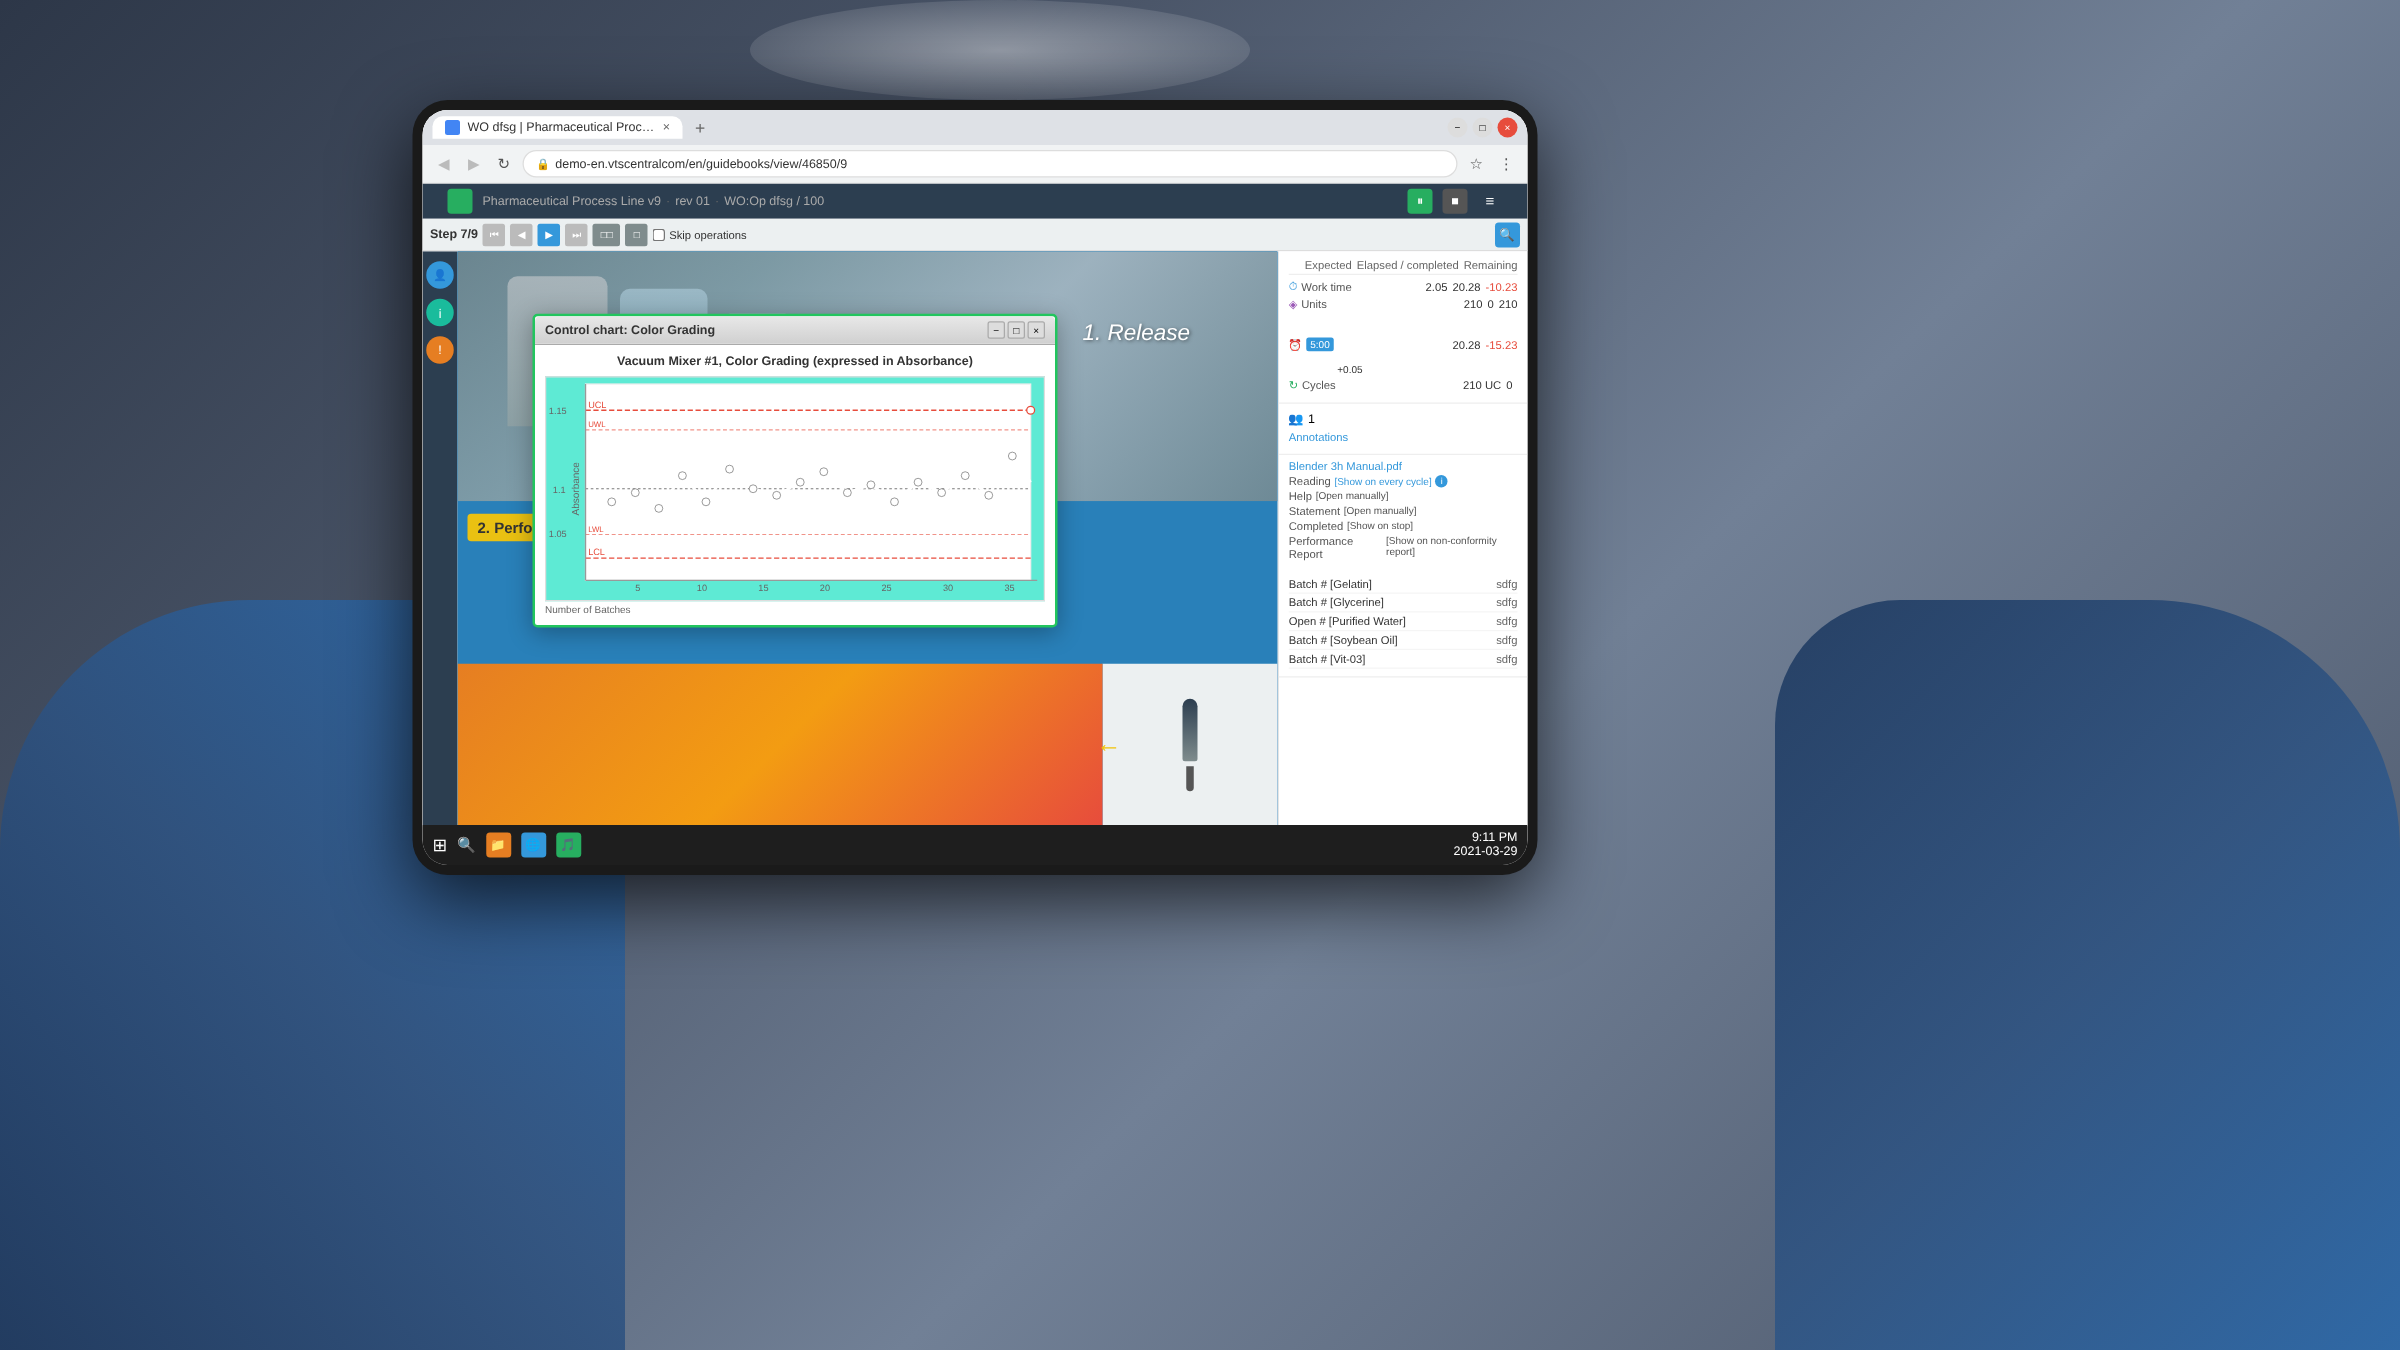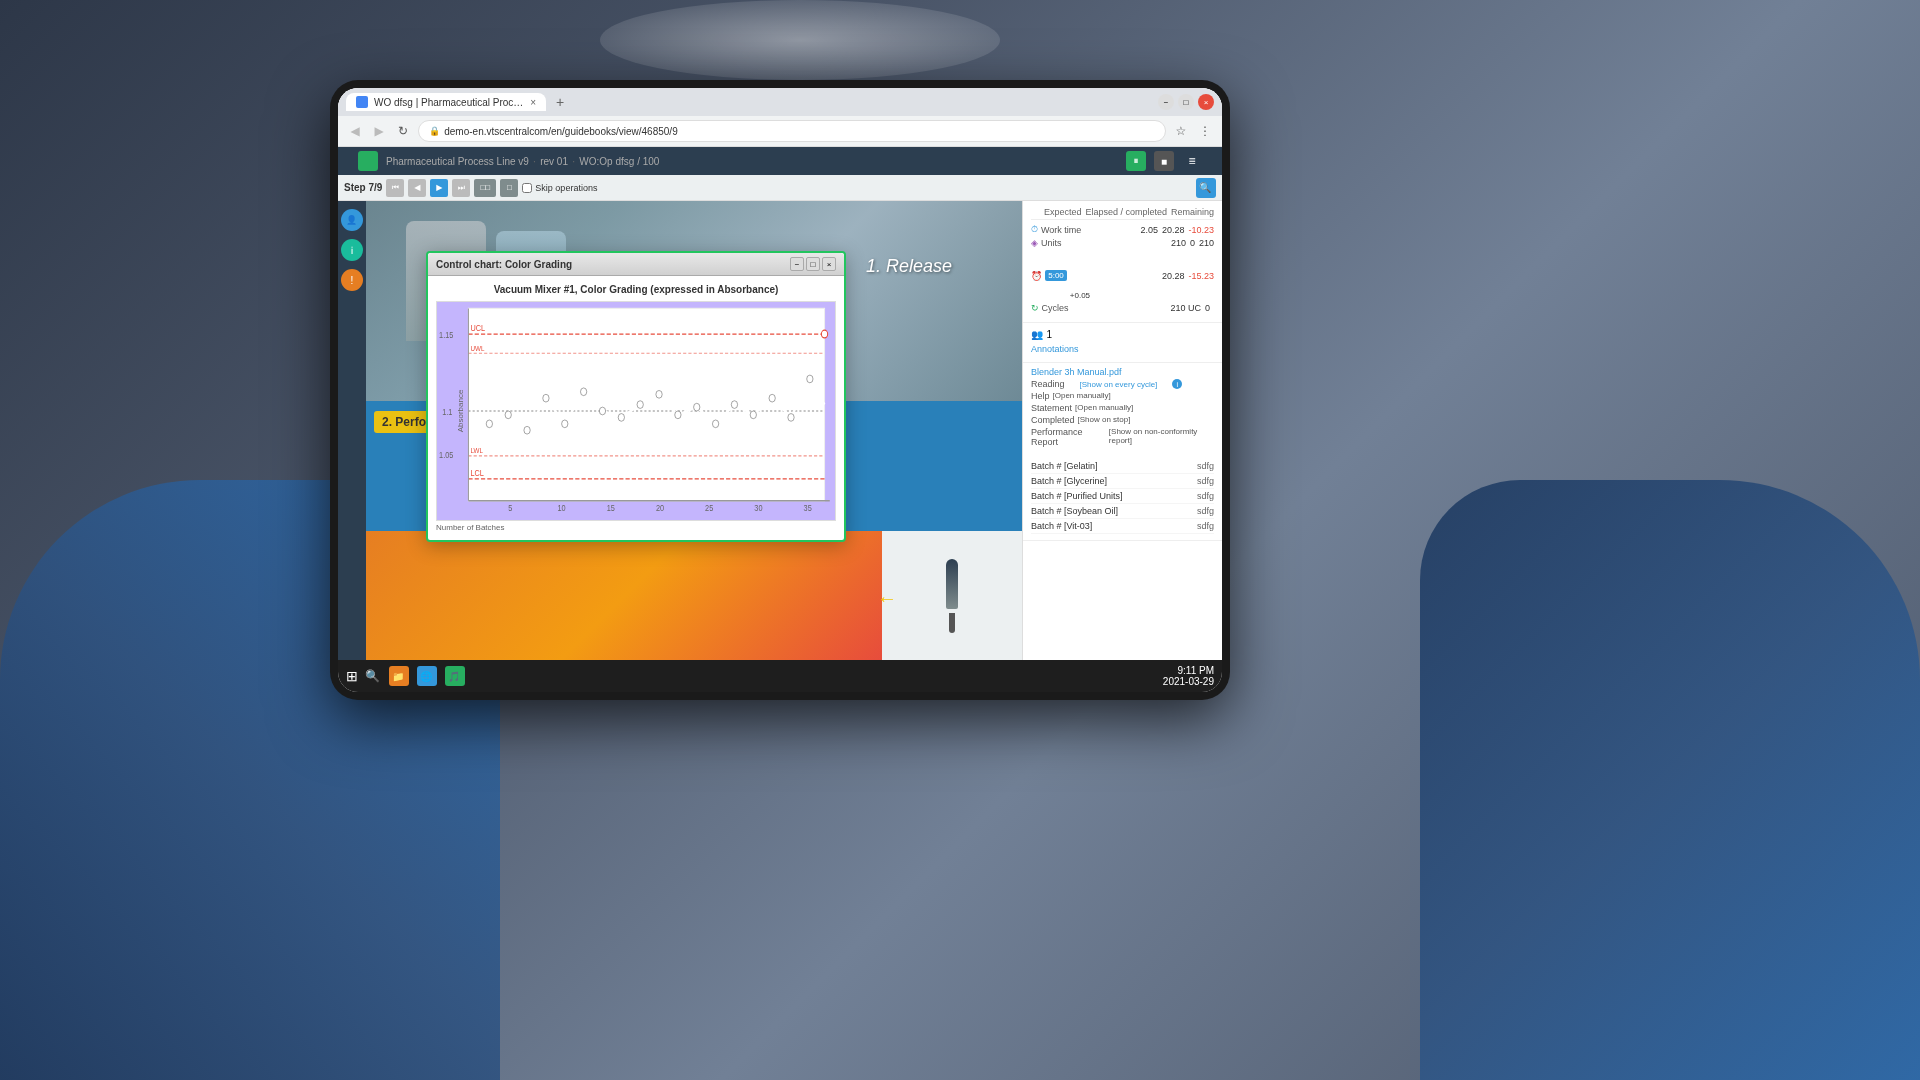--- a/index.html
+++ b/index.html
@@ -336,22 +336,22 @@
       border-bottom: 1px solid #aaa;
       border-radius: 4px 4px 0 0;
     }
     .dialog-title { font-size: 10px; color: #333; font-weight: bold; flex: 1; }
     .dialog-ctrl-btns { display: flex; gap: 2px; }
     .dialog-ctrl { width: 14px; height: 14px; background: #ddd; border: 1px solid #aaa; border-radius: 2px; display: flex; align-items: center; justify-content: center; font-size: 8px; cursor: pointer; }
     .dialog-body { padding: 8px; }
     .chart-title { font-size: 10px; text-align: center; color: #333; margin-bottom: 6px; font-weight: bold; }
     .chart-container {
       position: relative;
-      height: 220px;
-      background: #c4b5fd;
+      height: 180px;
+      background: #5eead4;
       border: 1px solid #ddd;
     }
     .chart-y-label {
       position: absolute;
       left: 2px;
       top: 50%;
       transform: translateY(-50%) rotate(-90deg);
       font-size: 8px;
       color: #666;
       white-space: nowrap;
@@ -633,21 +633,21 @@
           <div class="right-panel-section">
             <div class="rp-persons">
               <span>👥</span>
               <span>1</span>
             </div>
             <span class="rp-link">Annotations</span>
           </div>
 
           <div class="rp-links">
             <span class="rp-link">Blender 3h Manual.pdf</span>
-            <div style="display:flex;gap:15px;align-items:center;margin-bottom:2px;">
+            <div style="display:flex;gap:3px;align-items:center;margin-bottom:2px;">
               <span class="rp-link-muted">Reading</span>
               <span style="color:#3498db;font-size:8px;">[Show on every cycle]</span>
               <span style="background:#3498db;color:white;border-radius:50%;width:10px;height:10px;font-size:7px;display:flex;align-items:center;justify-content:center;">i</span>
             </div>
             <div style="display:flex;gap:3px;margin-bottom:2px;">
               <span class="rp-link-muted">Help</span>
               <span style="color:#555;font-size:8px;">[Open manually]</span>
             </div>
             <div style="display:flex;gap:3px;margin-bottom:2px;">
               <span class="rp-link-muted">Statement</span>
@@ -666,21 +666,21 @@
           <div class="right-panel-section">
             <div class="ingredient-row">
               <span>Batch # [Gelatin]</span>
               <span class="ingredient-val">sdfg</span>
             </div>
             <div class="ingredient-row">
               <span>Batch # [Glycerine]</span>
               <span class="ingredient-val">sdfg</span>
             </div>
             <div class="ingredient-row">
-              <span>Batch # [Purified Units]</span>
+              <span>Open # [Purified Water]</span>
               <span class="ingredient-val">sdfg</span>
             </div>
             <div class="ingredient-row">
               <span>Batch # [Soybean Oil]</span>
               <span class="ingredient-val">sdfg</span>
             </div>
             <div class="ingredient-row">
               <span>Batch # [Vit-03]</span>
               <span class="ingredient-val">sdfg</span>
             </div>

